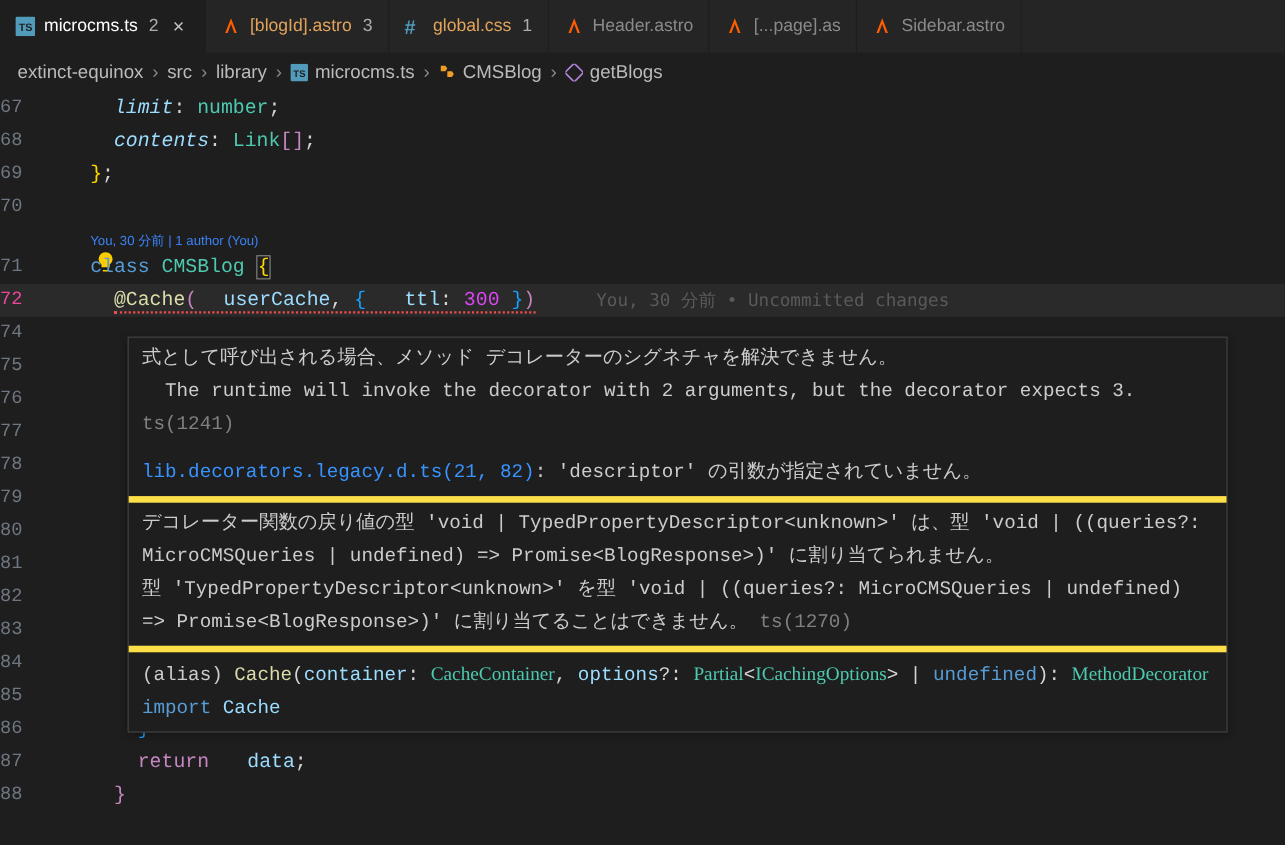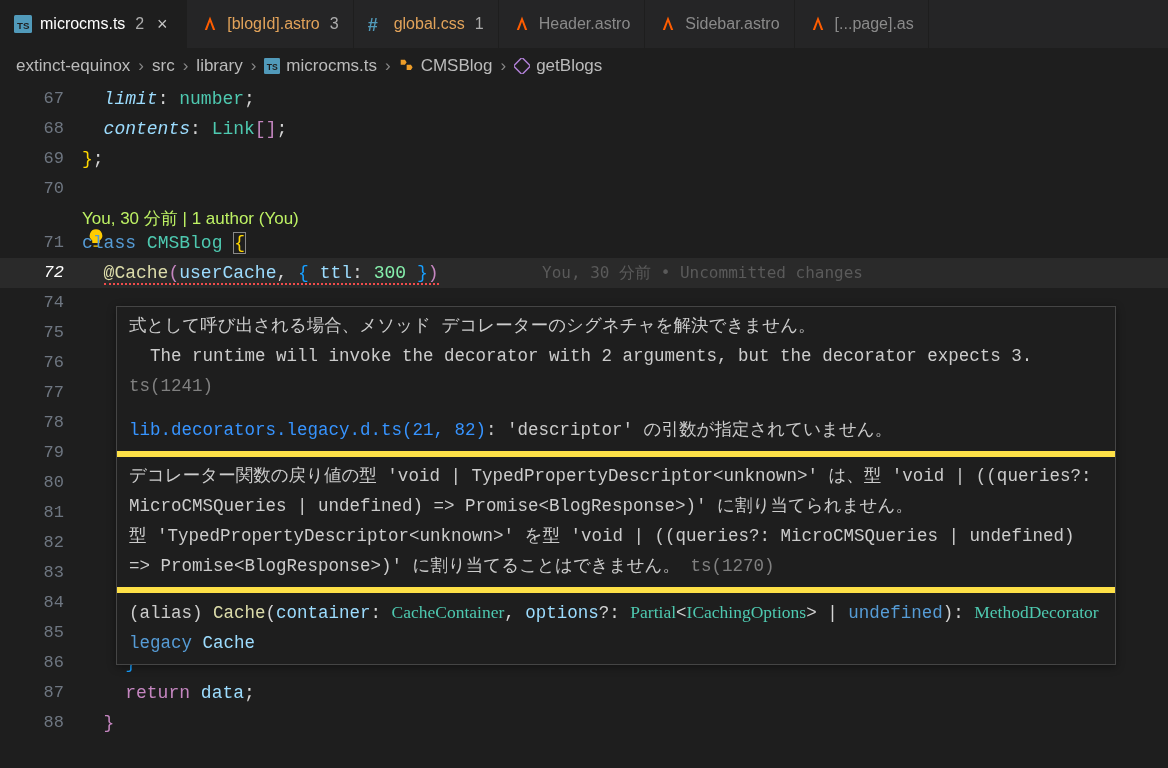--- a/index.html
+++ b/index.html
@@ -56,51 +56,51 @@
     font-family: Consolas, 'Courier New', monospace;
     font-size: 18px;
     line-height: 30px;
   }
   .line {
     display: flex;
     height: 30px;
   }
   .gutter {
     width: 82px;
-    text-align: right;
+    text-align: left;
     padding-right: 18px;
     color: #6e7681;
     font-size: 17px;
     flex-shrink: 0;
   }
-  .line.current .gutter { color: #ffffff; font-style: italic; }
+  .line.current .gutter { color: #ec4899; }
   .code { white-space: pre; position: relative; }
   .t-key { color: #569cd6; }
   .t-type { color: #4ec9b0; }
   .t-prop { color: #9cdcfe; font-style: italic; }
-  .t-num { color: #86efac; }
+  .t-num { color: #d946ef; }
   .t-brace-y { color: #ffd700; }
   .t-brace-p { color: #c586c0; }
   .t-brace-b { color: #179fff; }
   .t-class { color: #4ec9b0; }
   .t-dec { color: #dcdcaa; }
   .t-white { color: #d4d4d4; }
-  .t-var { color: #9cdcfe; }
+  .t-var { color: #9cdcfe; margin-left: 24px; }
   .t-op { color: #c586c0; }
 
   .blame {
     color: #5a5a5a;
     font-size: 16px;
     position: absolute;
     left: 460px;
     font-family: Consolas, monospace;
   }
   .codelens {
-    color: #bef264;
-    font-size: 17px;
+    color: #3b82f6;
+    font-size: 12px;
     padding-left: 0;
     font-family: 'Segoe UI', Arial, sans-serif;
   }
 
   .squiggle {
     border-bottom: 2px dotted #f14c4c;
   }
 
   .bulb {
     position: absolute;
@@ -165,27 +165,27 @@
   <div class="tab">
     <svg class="icon astro-svg" viewBox="0 0 24 24">
         <path d="M12 2 L19 20 L16 20 L12 9 L8 20 L5 20 Z"></path>
       </svg>
     <span class="label">Header.astro</span>
   </div>
   <div class="tab">
     <svg class="icon astro-svg" viewBox="0 0 24 24">
         <path d="M12 2 L19 20 L16 20 L12 9 L8 20 L5 20 Z"></path>
       </svg>
-    <span class="label">Sidebar.astro</span>
+    <span class="label">[...page].as</span>
   </div>
   <div class="tab">
     <svg class="icon astro-svg" viewBox="0 0 24 24">
         <path d="M12 2 L19 20 L16 20 L12 9 L8 20 L5 20 Z"></path>
       </svg>
-    <span class="label">[...page].as</span>
+    <span class="label">Sidebar.astro</span>
   </div>
 </div>
 
 <div class="breadcrumbs">
   <span class="bc-item">extinct-equinox</span>
   <span class="bc-sep">›</span>
   <span class="bc-item">src</span>
   <span class="bc-sep">›</span>
   <span class="bc-item">library</span>
   <span class="bc-sep">›</span>
@@ -310,17 +310,17 @@
       <div style="white-space:pre-wrap"><span class="h-text">  The runtime will invoke the decorator with 2 arguments, but the decorator expects 3.</span> <span class="h-err">ts(1241)</span></div>
       <div style="height:14px"></div>
       <div><span class="h-link">lib.decorators.legacy.d.ts(21, 82)</span><span class="h-text">: 'descriptor' の引数が指定されていません。</span></div>
     </div>
     <div class="hover-section">
       <div style="white-space:normal"><span class="h-text">デコレーター関数の戻り値の型 'void | TypedPropertyDescriptor&lt;unknown&gt;' は、型 'void | ((queries?: MicroCMSQueries | undefined) =&gt; Promise&lt;BlogResponse&gt;)' に割り当てられません。</span></div>
       <div style="white-space:normal"><span class="h-text">  型 'TypedPropertyDescriptor&lt;unknown&gt;' を型 'void | ((queries?: MicroCMSQueries | undefined) =&gt; Promise&lt;BlogResponse&gt;)' に割り当てることはできません。</span> <span class="h-err">ts(1270)</span></div>
     </div>
     <div class="hover-section">
       <div><span class="h-text">(alias) </span><span class="h-func">Cache</span><span class="h-punct">(</span><span class="h-var">container</span><span class="h-punct">: </span><span class="h-type">CacheContainer</span><span class="h-punct">, </span><span class="h-var">options</span><span class="h-punct">?: </span><span class="h-type">Partial</span><span class="h-punct">&lt;</span><span class="h-type">ICachingOptions</span><span class="h-punct">&gt; | </span><span class="h-key">undefined</span><span class="h-punct">): </span><span class="h-type">MethodDecorator</span></div>
-      <div><span class="h-key">legacy</span> <span class="h-var">Cache</span></div>
+      <div><span class="h-key">import</span> <span class="h-var">Cache</span></div>
     </div>
   </div>
 
 </div>
 
 </body></html>

